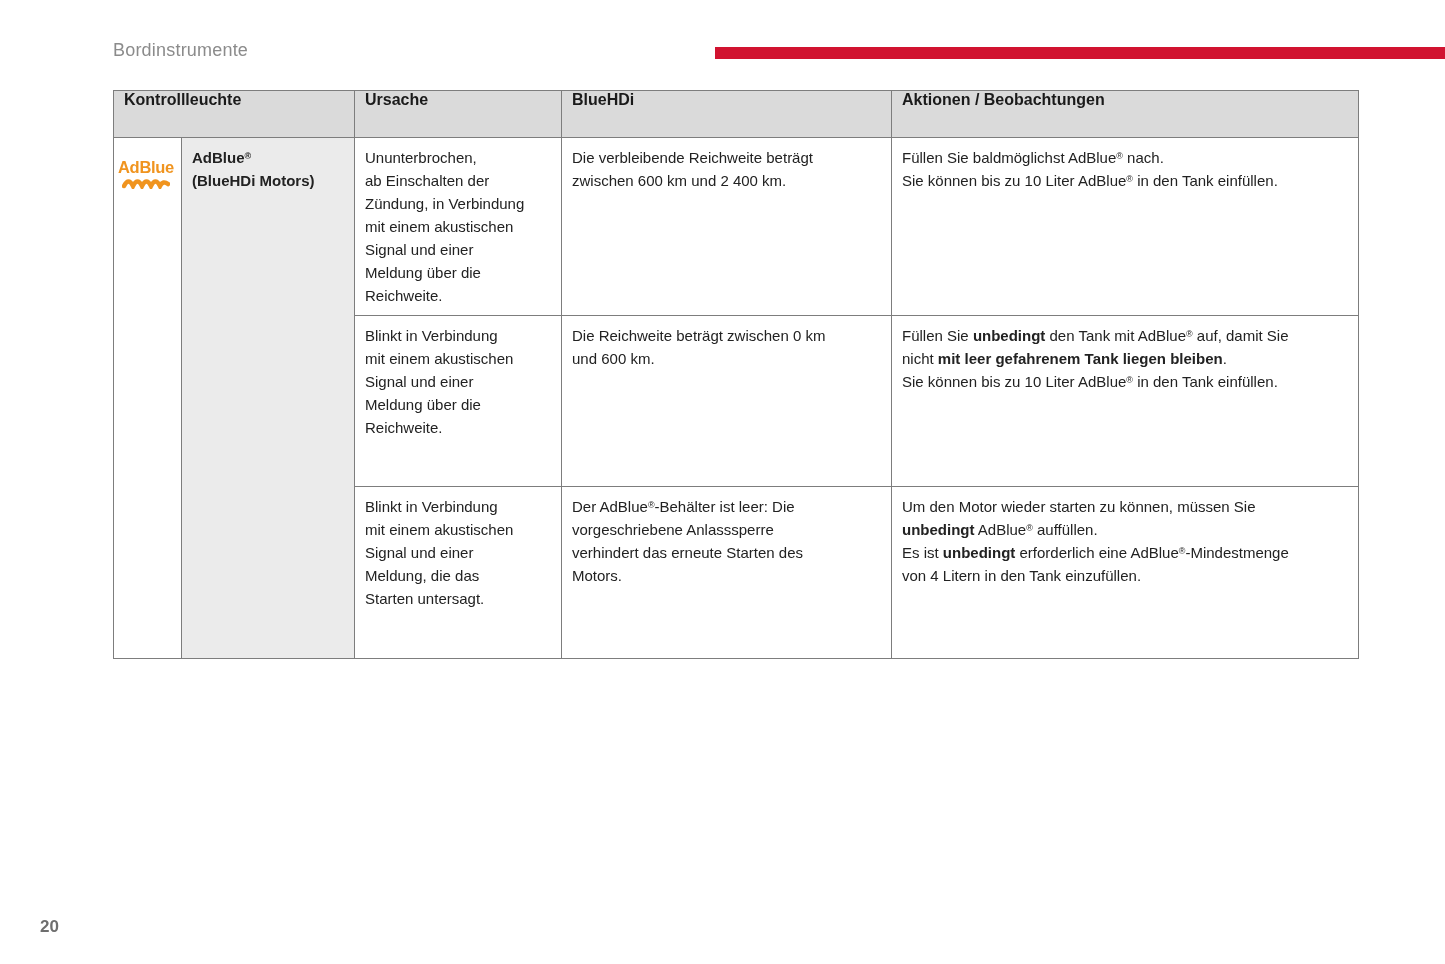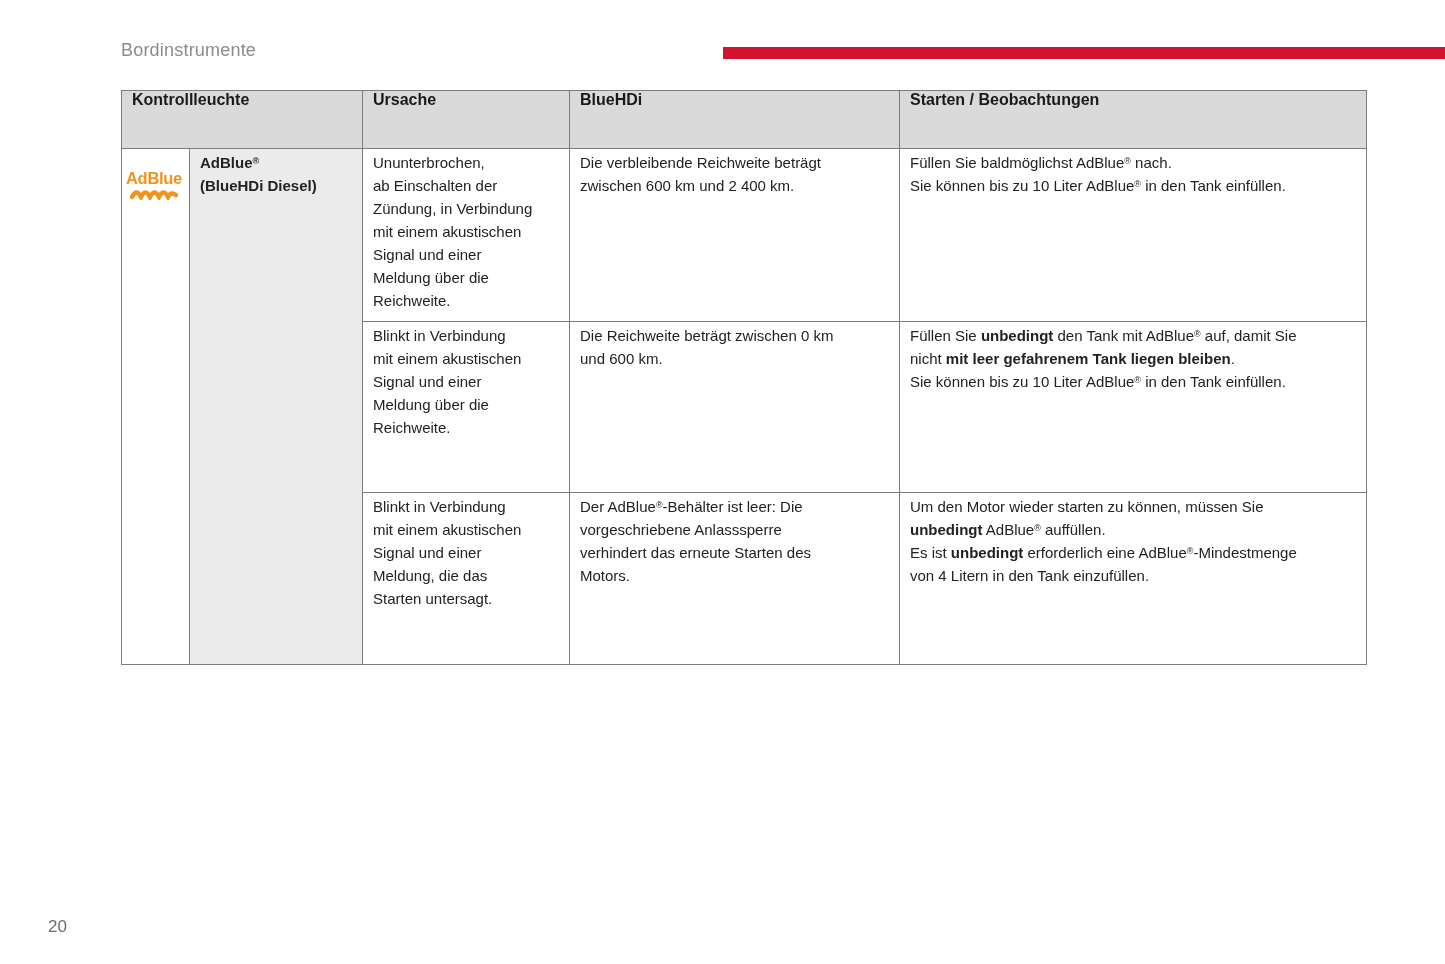--- a/index.html
+++ b/index.html
@@ -8,21 +8,21 @@
   }
   *{box-sizing:border-box;margin:0;padding:0;}
   html,body{width:1445px;height:964px;}
   body{
     background:#ffffff;
     font-family:"Liberation Sans", sans-serif;
     color:#1d1d1d;
     position:relative;
     overflow:hidden;
   }
-  .page{position:absolute;inset:0;margin-left:8px;}
+  .page{position:absolute;inset:0;}
   .page-title{
     position:absolute;
     left:113px;top:40px;
     font-size:18px;
     color:#8b8b8b;
     letter-spacing:0.2px;
   }
   .accent-bar{
     position:absolute;
     left:715px;top:47px;
@@ -36,34 +36,34 @@
     border-collapse:collapse;
     table-layout:fixed;
     font-size:15px;
   }
   table.info-table th,
   table.info-table td{
     border:1px solid #7d7d7d;
     vertical-align:top;
     text-align:left;
   }
-  thead tr{height:58px;}
+  thead tr{height:47px;}
   thead th{
     background:#dadada;
     font-size:16px;
     font-weight:bold;
     vertical-align:middle;
     padding:0 10px;
     color:#1a1a1a;
   }
   tbody tr.r1{height:173px;}
   tbody tr.r2{height:171px;}
   tbody tr.r3{height:172px;}
   tbody td{
-    padding:2px 10px;
+    padding:8px 10px;
     line-height:23px;
     color:#222222;
     background:#ffffff;
   }
   td.icon-cell{
     padding:18px 4px 8px 4px;
     text-align:center;
     background:#ffffff;
   }
   td.label-cell{
@@ -88,21 +88,21 @@
     vertical-align:baseline;
     position:relative;
     top:-0.5em;
     line-height:0;
   }
   b{font-weight:bold;}
   .page-number{
     position:absolute;
     left:40px;top:917px;
     font-size:17px;
-    font-weight:normal;
+    font-weight:bold;
     color:#6e6e6e;
   }
 </style>
 </head>
 <body>
 
 <div class="page">
 
   <div class="page-title">Bordinstrumente</div>
   <div class="accent-bar"></div>
@@ -113,35 +113,35 @@
       <col style="width:173px">
       <col style="width:207px">
       <col style="width:330px">
       <col style="width:467px">
     </colgroup>
     <thead>
       <tr>
         <th colspan="2">Kontrollleuchte</th>
         <th>Ursache</th>
         <th>BlueHDi</th>
-        <th>Starten / Beobachtungen</th>
+        <th>Aktionen / Beobachtungen</th>
       </tr>
     </thead>
     <tbody>
       <tr class="r1">
         <td class="icon-cell" rowspan="3">
           <div class="adblue-logo">
             <span class="adblue-word">AdBlue</span>
             <svg class="wave" width="48" height="13" viewBox="0 0 48 13">
               <path d="M2 10 q4.5 -9 9 0 q4.5 -9 9 0 q4.5 -9 9 0 q4.5 -9 9 0 q3 -6 8 -2" fill="none" stroke="currentColor" stroke-width="4.5" stroke-linecap="round"></path>
             </svg>
           </div>
         </td>
         <td class="label-cell" rowspan="3">
-          <div><b>AdBlue</b><b><sup>®</sup></b><br><b>(BlueHDi Diesel)</b></div>
+          <div><b>AdBlue</b><b><sup>®</sup></b><br><b>(BlueHDi Motors)</b></div>
         </td>
         <td>Ununterbrochen,<br>ab Einschalten der<br>Zündung, in Verbindung<br>mit einem akustischen<br>Signal und einer<br>Meldung über die<br>Reichweite.</td>
         <td>Die verbleibende Reichweite beträgt<br>zwischen 600 km und 2 400 km.</td>
         <td>Füllen Sie baldmöglichst AdBlue<sup>®</sup> nach.<br>Sie können bis zu 10 Liter AdBlue<sup>®</sup> in den Tank einfüllen.</td>
       </tr>
       <tr class="r2">
         <td>Blinkt in Verbindung<br>mit einem akustischen<br>Signal und einer<br>Meldung über die<br>Reichweite.</td>
         <td>Die Reichweite beträgt zwischen 0 km<br>und 600 km.</td>
         <td>Füllen Sie <b>unbedingt</b> den Tank mit AdBlue<sup>®</sup> auf, damit Sie<br>nicht <b>mit leer gefahrenem Tank liegen bleiben</b>.<br>Sie können bis zu 10 Liter AdBlue<sup>®</sup> in den Tank einfüllen.</td>
       </tr>

